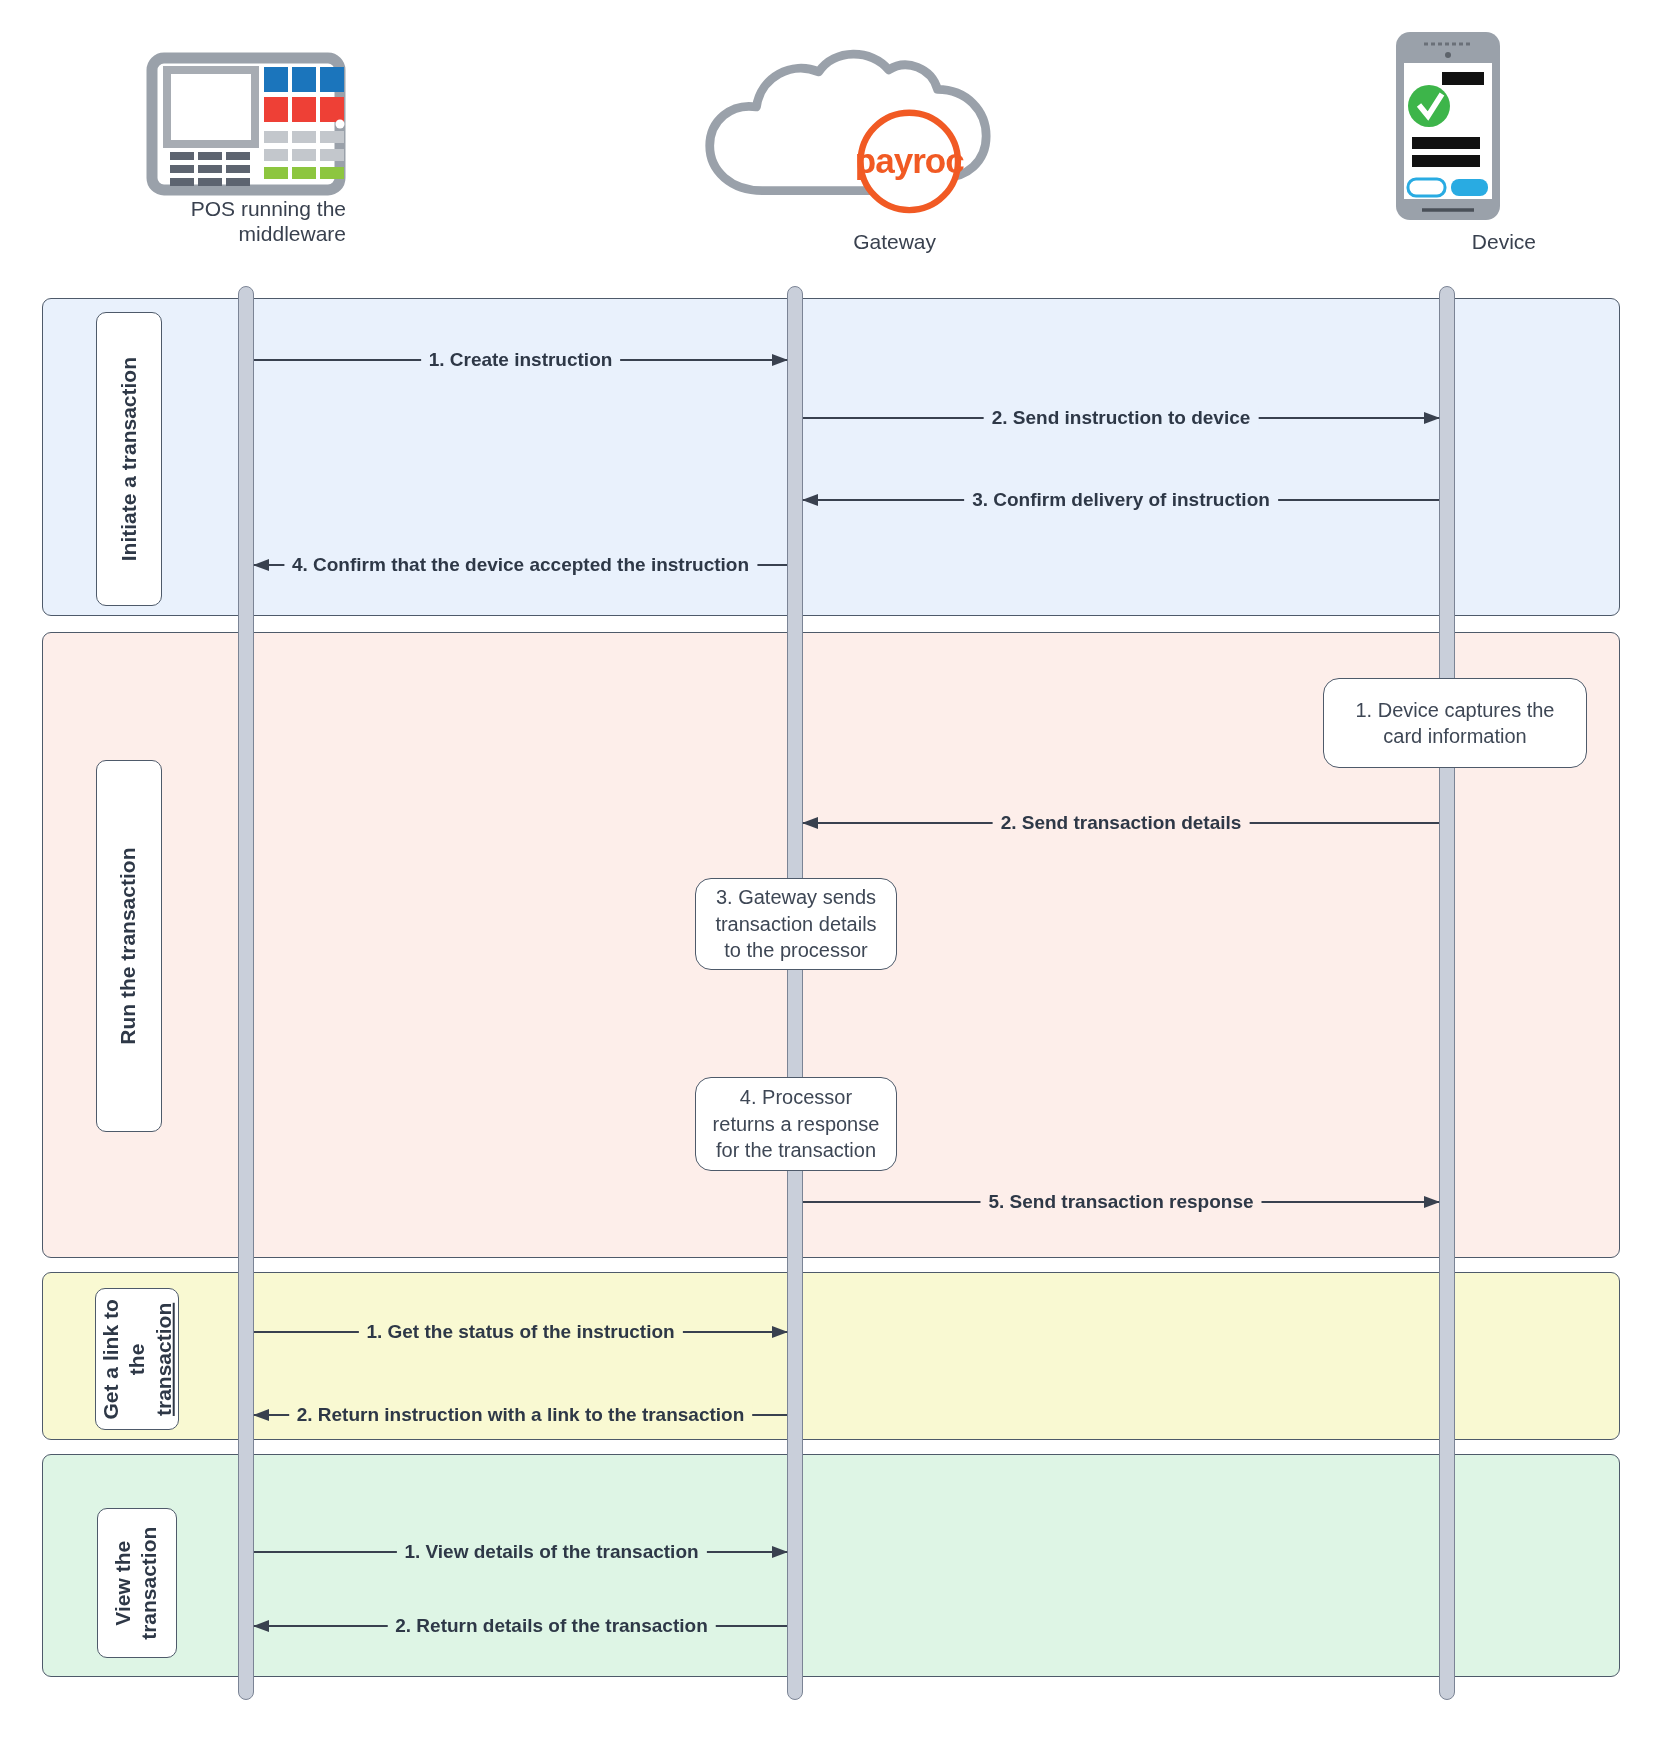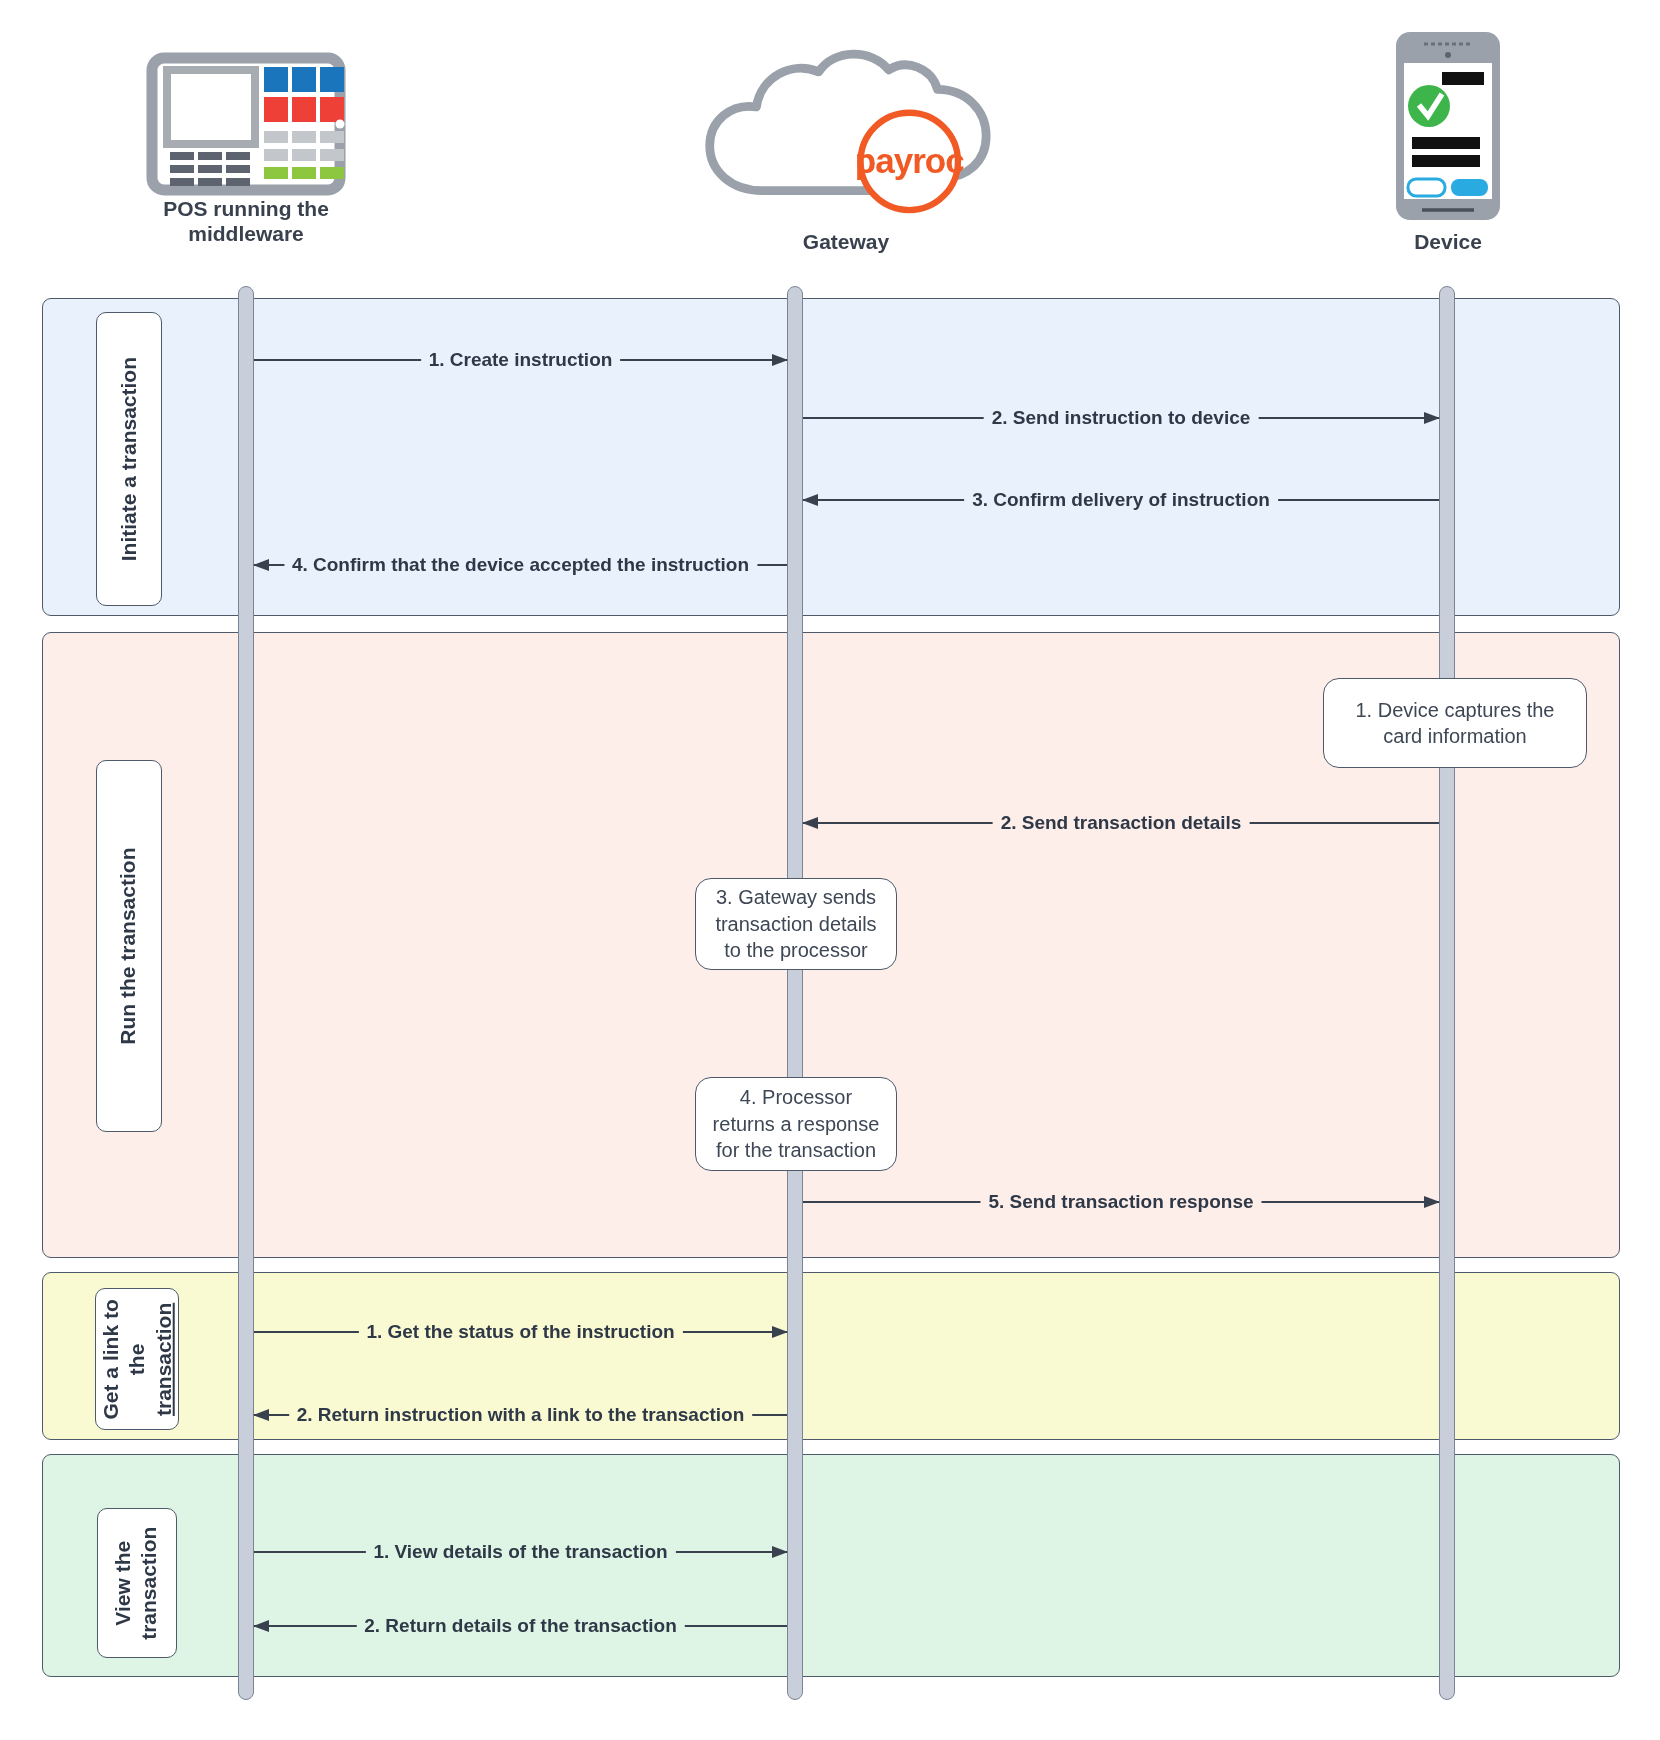--- a/index.html
+++ b/index.html
@@ -11,21 +11,21 @@
     --ink:#2e3847;
     --border:#4e5a6a;
   }
   html,body{margin:0;padding:0;background:#fff;}
   .stage{
     position:relative;width:1660px;height:1740px;background:#fff;overflow:hidden;
     font-family:"Liberation Sans","DejaVu Sans",sans-serif;
   }
   
   .icon{position:absolute;}
-  .actor-label{position:absolute;text-align:center;font-weight:bold;font-size:21px;color:#39414f;line-height:1.18;}
+  .actor-label{position:absolute;text-align:right;font-weight:normal;font-size:21px;color:#39414f;line-height:1.18;}
   
   .lifeline{position:absolute;top:286px;height:1414px;width:16px;box-sizing:border-box;
     background:#c9cfda;border:1.5px solid #7b8495;border-radius:9px;}
   
   .band{position:absolute;left:42px;width:1578px;box-sizing:border-box;
     border:1.6px solid var(--border);border-radius:9px;}
   .band.blue{background:var(--band-blue);}
   .band.pink{background:var(--band-pink);}
   .band.yellow{background:var(--band-yellow);}
   .band.green{background:var(--band-green);}
@@ -41,21 +41,21 @@
   .m-line{position:absolute;left:0;right:0;top:7px;border-top:2.5px solid var(--arrow);}
   .m-head{position:absolute;width:0;height:0;top:1.5px;
     border-top:6.5px solid transparent;border-bottom:6.5px solid transparent;}
   .m-head.right{right:-1px;border-left:16px solid var(--arrow);}
   .m-head.left{left:-1px;border-right:16px solid var(--arrow);}
   .m-label{position:absolute;left:50%;top:8px;transform:translate(-50%,-50%);
     padding:0 8px;font-weight:bold;font-size:19px;color:var(--ink);white-space:nowrap;text-align:right;}
   .on-blue .m-label{background:var(--band-blue);}
   .on-pink .m-label{background:var(--band-pink);}
   .on-yellow .m-label{background:var(--band-yellow);}
-  .on-green .m-label{background:var(--band-green);}
+  .on-green .m-label{background:var(--band-green);margin-left:31px;}
   
   .note{position:absolute;background:#fff;border:1.6px solid var(--border);border-radius:16px;
     box-sizing:border-box;display:flex;align-items:center;justify-content:center;
     text-align:center;font-size:20px;color:#3e4755;line-height:1.32;padding:8px 12px;}
 </style>
 </head>
 <body>
 
 <div class="stage">
 

